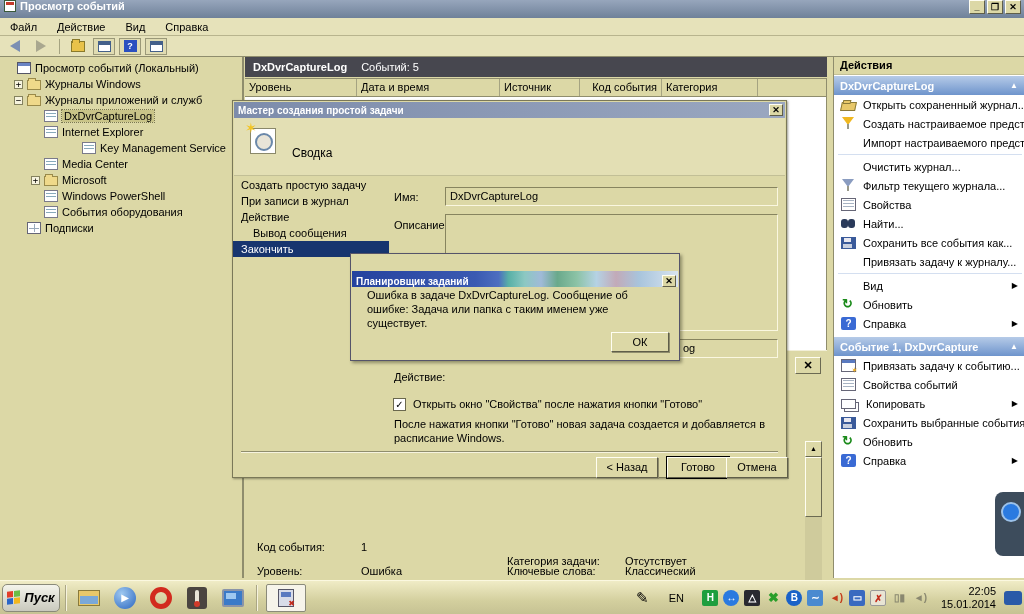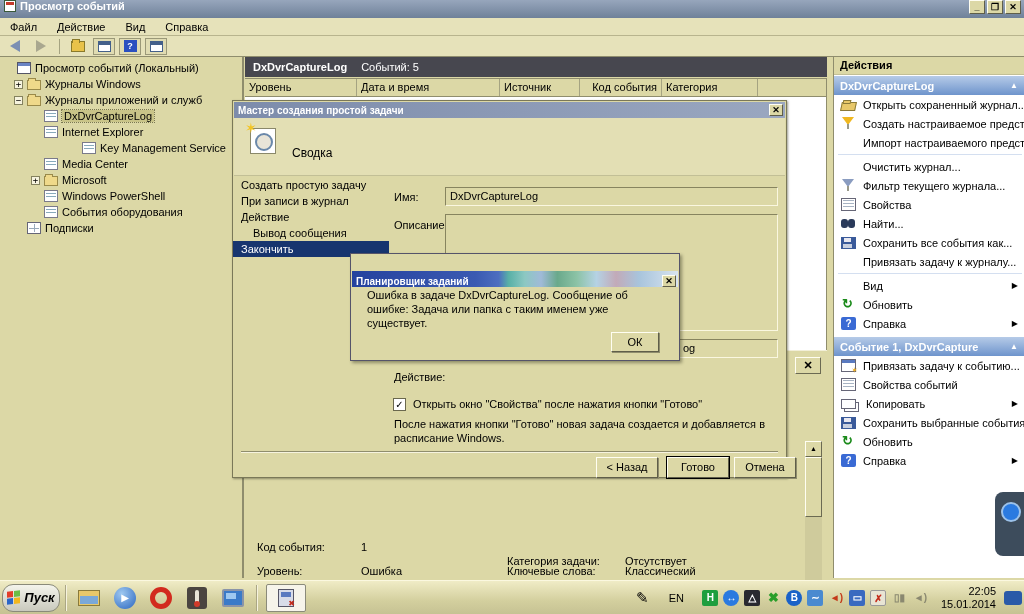--- a/index.html
+++ b/index.html
@@ -111,21 +111,21 @@
   .chk::before { content:"\2713"; }
   .chklabel { position:absolute; left:180px; top:297px; }
   .wiznote { position:absolute; left:161px; top:316px; width:390px; line-height:14px; }
 
   .errdlg { position:absolute; left:350px; top:253px; width:330px; height:108px;
     background:#dcd8a6; border:1px solid #55546a; box-shadow:2px 2px 3px rgba(50,50,30,.45); }
   .errtitle { position:absolute; left:1px; top:1px; right:1px; height:16px; color:#fff; font-weight:bold;
     display:flex; align-items:flex-end; padding-left:4px; font-size:10px;
     background:linear-gradient(90deg,#24429e 0%,#3a5ab2 38%,#4d6ec0 45%,#58b0a6 48%,#8cc8c2 53%,#a0bad8 58%,#6aa98b 63%,#8cc3a6 69%,#b5d2e4 75%,#c2aab8 81%,#a8c4dc 88%,#d8e4f0 100%);margin-top:16px; }
   .errmsg { position:absolute; left:16px; top:34px; width:300px; line-height:14px; }
-  .errok { position:absolute; left:260px; top:78px; width:48px; height:20px; line-height:18px;text-align:center; }
+  .errok { position:absolute; left:260px; top:78px; width:58px; height:20px; line-height:18px;text-align:center; }
 
   
   .actions { position:absolute; left:833px; top:57px; width:191px; height:521px; background:#fff;
     border-left:1px solid #8f8d6d; }
   .acttitle { height:18px; background:#dcd8a6; font-weight:bold; padding:2px 0 0 6px; border-bottom:1px solid #c2bf96; }
   .sechead { height:19px; background:linear-gradient(#b6cbe8,#6e94cc); color:#fff; font-weight:bold;
     display:flex; align-items:center; padding:0 6px; margin-top:1px; }
   .sechead .up { margin-left:auto; font-size:8px; }
   .act { height:19px; display:flex; align-items:center; gap:7px; padding-left:7px; white-space:nowrap; overflow:hidden; }
   .aarr { margin-left:auto; padding-right:6px; font-size:8px; }
@@ -154,21 +154,21 @@
   .ic.copy { width:9px; height:10px; background:#fff; border:1px solid #667; box-shadow:3px 3px 0 -1px #fff, 3px 3px 0 0 #667; margin-right:3px; }
   .ic.refresh::before { content:"\21bb"; position:absolute; left:1px; top:-2px; color:#1a8a1a; font-weight:bold; font-size:13px; }
   .ic.help2 { width:13px; height:13px; background:#3a6ad4; color:#fff; font-weight:bold; font-size:10px;
     text-align:center; line-height:13px; border-radius:2px; }
   .ic.help2::before { content:"?"; }
 
   
   .taskbar { position:absolute; left:0; top:580px; width:1024px; height:34px;
     background:linear-gradient(#f0ecc6,#d3cf9e 60%,#c6c293); border-top:1px solid #fbf8e0; display:flex; align-items:center; }
   .startbtn { margin-left:2px; width:58px; height:28px; background:linear-gradient(#f4f4ec,#c9c9bd);
-    border:1px solid #8a8a7a; border-radius:11px; display:flex; align-items:center; justify-content:center;
+    border:1px solid #8a8a7a; border-radius:5px; display:flex; align-items:center; justify-content:center;
     gap:4px; font-weight:bold; font-style:italic; font-size:13px; }
   .flag { width:13px; height:13px; display:grid; grid-template-columns:6px 6px; grid-template-rows:6px 6px; gap:1px; transform:skewY(-6deg); }
   .flag i:nth-child(1){background:#e33e2b}.flag i:nth-child(2){background:#6bbd46}
   .flag i:nth-child(3){background:#2a66c8}.flag i:nth-child(4){background:#f2b71e}
   .qsep { width:1px; height:26px; background:#aaa685; margin:0 5px; box-shadow:1px 0 0 #f6f3de; }
   .qicon { width:26px; height:26px; margin:0 5px; display:flex; align-items:center; justify-content:center; }
   .qi-folder { width:22px; height:16px; background:#e8c86a; border:1px solid #8a7a3a; position:relative; }
   .qi-folder::before { content:""; position:absolute; left:1px; bottom:1px; width:18px; height:8px; background:#7aa8d8; }
   .qi-wmp { width:22px; height:22px; border-radius:50%; background:radial-gradient(circle at 35% 30%,#9ec8f0,#2a66c0); color:#fff; text-align:center; line-height:22px; font-size:10px; }
   .qi-opera { width:22px; height:22px; border-radius:50%; border:5px solid #d22a1e; }
@@ -455,21 +455,21 @@
     <span class="flabel" style="top:118px;">Описание:</span>
     <div class="fld" style="left:212px; top:113px; width:333px; height:117px;"></div>
     <div class="fld" style="left:212px; top:238px; width:333px; height:19px; padding-left:237px;">og</div>
     <span class="flabel" style="top:270px;">Действие:</span>
     <span class="chk"></span>
     <span class="chklabel">Открыть окно "Свойства" после нажатия кнопки "Готово"</span>
     <div class="wiznote">После нажатия кнопки "Готово" новая задача создается и добавляется в расписание Windows.</div>
     <div class="wizsep"></div>
     <div class="btn wizbtn" style="left:363px;">&lt; Назад</div>
     <div class="btn def wizbtn" style="left:434px;">Готово</div>
-    <div class="btn wizbtn" style="left:493px;margin-left:8px;">Отмена</div>
+    <div class="btn wizbtn" style="left:493px;">Отмена</div>
   </div>
 
   <div class="errdlg">
     <div class="errtitle">
       <span>Планировщик заданий</span>
       <span class="wizx" style="margin-left:auto;margin-right:2px;">✕</span>
     </div>
     <div class="errmsg">Ошибка в задаче DxDvrCaptureLog. Сообщение об ошибке: Задача или папка с таким именем уже существует.</div>
     <div class="btn errok">ОК</div>
   </div>

